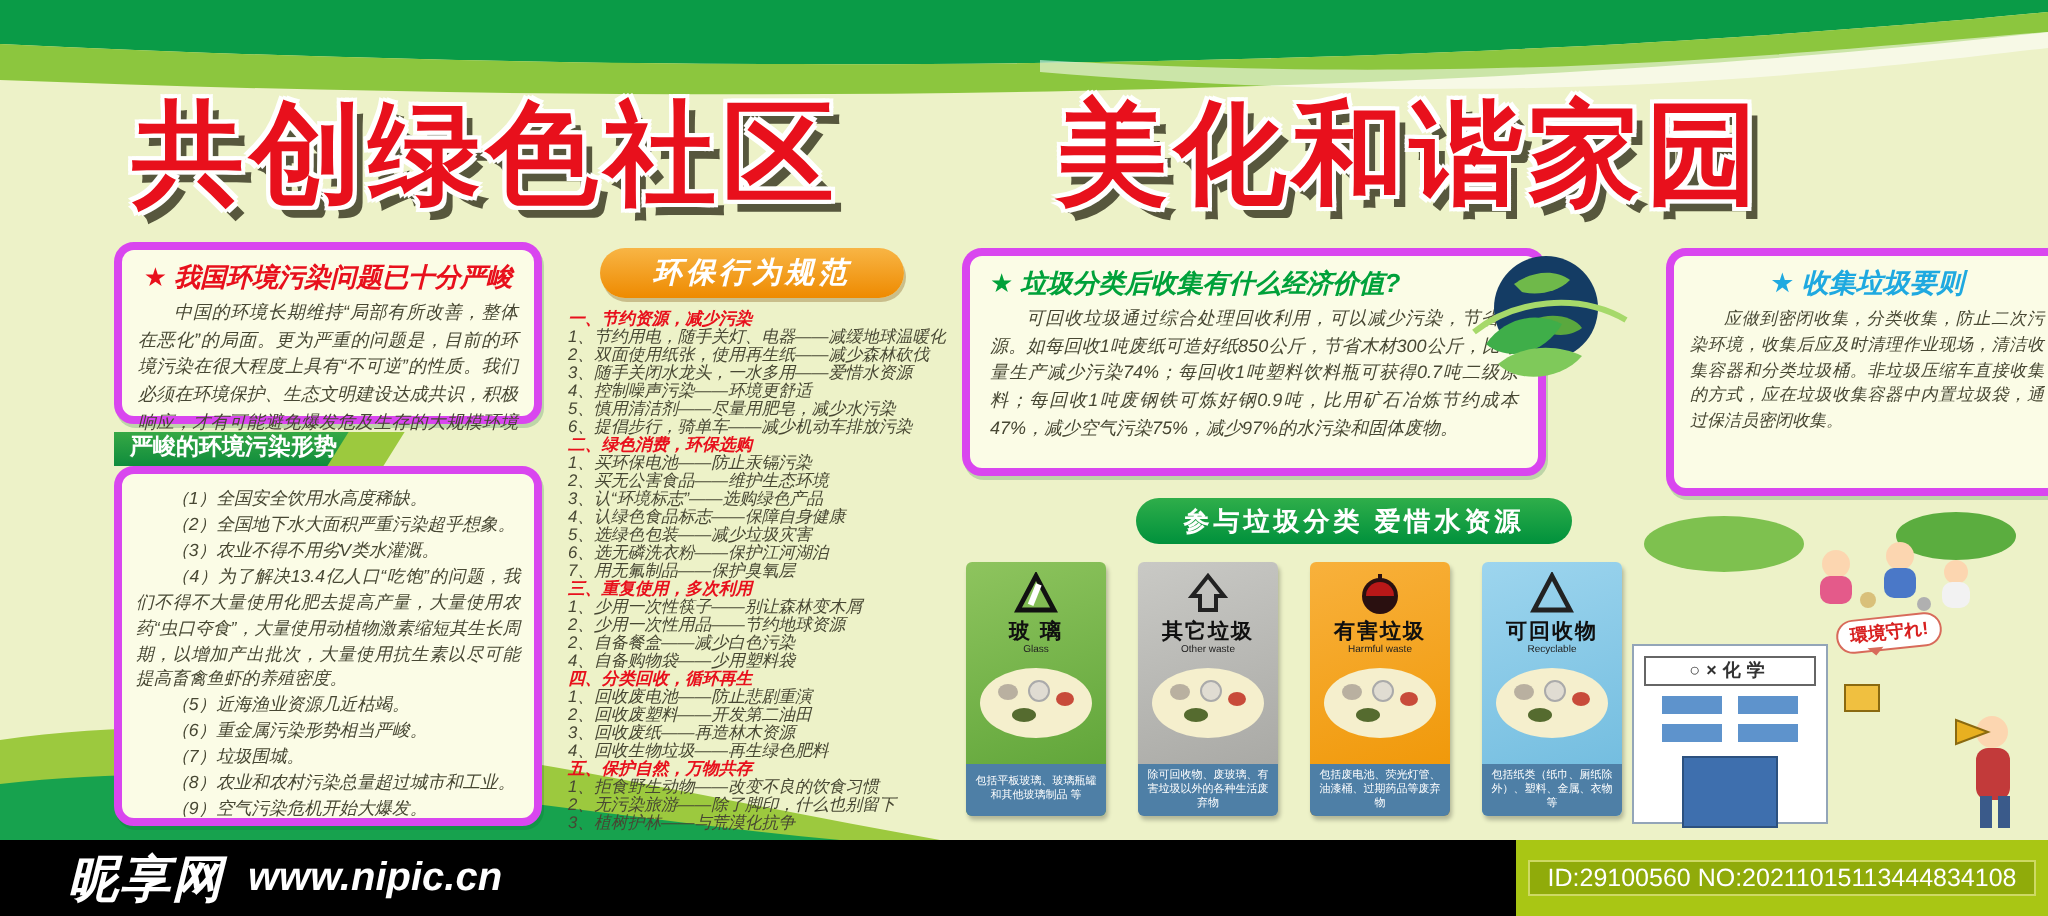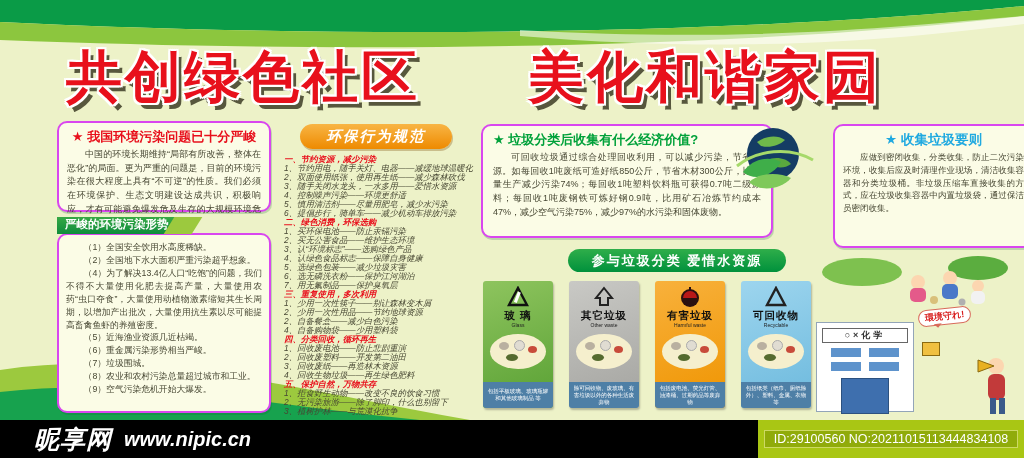--- a/index.html
+++ b/index.html
@@ -8,22 +8,22 @@
   svg{display:block;}
   .bg-top{position:absolute;top:0;left:0;}
   .bg-bottom{position:absolute;left:0;bottom:38px;}
   
   .title{position:absolute;top:40px;font-size:56px;font-weight:bold;color:#e8101c;letter-spacing:3px;
          text-shadow:-2px -2px 0 #fff,2px -2px 0 #fff,-2px 2px 0 #fff,2px 2px 0 #fff,
                      -2px 0 0 #fff,2px 0 0 #fff,0 -2px 0 #fff,0 2px 0 #fff,
                      5px 6px 0 rgba(70,70,45,.9);white-space:nowrap;}
   .title-left{left:66px;} .title-right{left:528px;}
   
-  .boxed{position:absolute;background:#fbfce6;border:2px solid #d946ef;border-radius:10px;
-         box-shadow:1px 2px 0 rgba(0,100,40,.2);box-sizing:border-box;}
+  .boxed{position:absolute;background:#fbfce6;border:4px solid #d946ef;border-radius:10px;
+         box-shadow:1px 2px 0 rgba(0,100,40,.2);box-sizing:border-box;font-style:italic;}
   .body-txt{font-size:9px;line-height:1.52;color:#474733;text-align:justify;}
   .indent{text-indent:2em;}
   
   .pol-box{left:57px;top:121px;width:214px;height:91px;padding:5px 8px;}
   .pol-head{font-size:13px;font-weight:bold;color:#e8101c;text-align:center;margin-bottom:2px;}
   .sub-bar{position:absolute;left:57px;top:214px;height:18px;z-index:2;}
   .sub-bar .bar{position:relative;display:inline-block;background:linear-gradient(#36a845,#0f8c3c);
         color:#fff;font-size:11.5px;font-weight:bold;padding:0 12px 2px 8px;z-index:2;}
   .sub-bar .bar::after{content:"";position:absolute;right:-16px;top:0;width:28px;height:100%;
         background:#9cc93e;transform:skewX(-32deg);z-index:-1;}
@@ -118,20 +118,21 @@
     <div class="body-txt indent">中国的环境长期维持“局部有所改善，整体在恶化”的局面。更为严重的问题是，目前的环境污染在很大程度上具有“不可逆”的性质。我们必须在环境保护、生态文明建设达成共识，积极响应，才有可能避免爆发危及生存的大规模环境危机。</div>
   </section>
 
   <div class="sub-bar">
     <span class="bar">严峻的环境污染形势</span>
   </div>
 
   <section class="boxed sub-box">
     <div class="pol-item">（1）全国安全饮用水高度稀缺。</div>
     <div class="pol-item">（2）全国地下水大面积严重污染超乎想象。</div>
+    <div class="pol-item">（3）农业不得不用劣V类水灌溉。</div>
     <div class="pol-item">（4）为了解决13.4亿人口“吃饱”的问题，我们不得不大量使用化肥去提高产量，大量使用农药“虫口夺食”，大量使用动植物激素缩短其生长周期，以增加产出批次，大量使用抗生素以尽可能提高畜禽鱼虾的养殖密度。</div>
     <div class="pol-item">（5）近海渔业资源几近枯竭。</div>
     <div class="pol-item">（6）重金属污染形势相当严峻。</div>
     <div class="pol-item">（7）垃圾围城。</div>
     <div class="pol-item">（8）农业和农村污染总量超过城市和工业。</div>
     <div class="pol-item">（9）空气污染危机开始大爆发。</div>
   </section>
 
   <section class="rules">
     <div class="rules-pill">环保行为规范</div>

